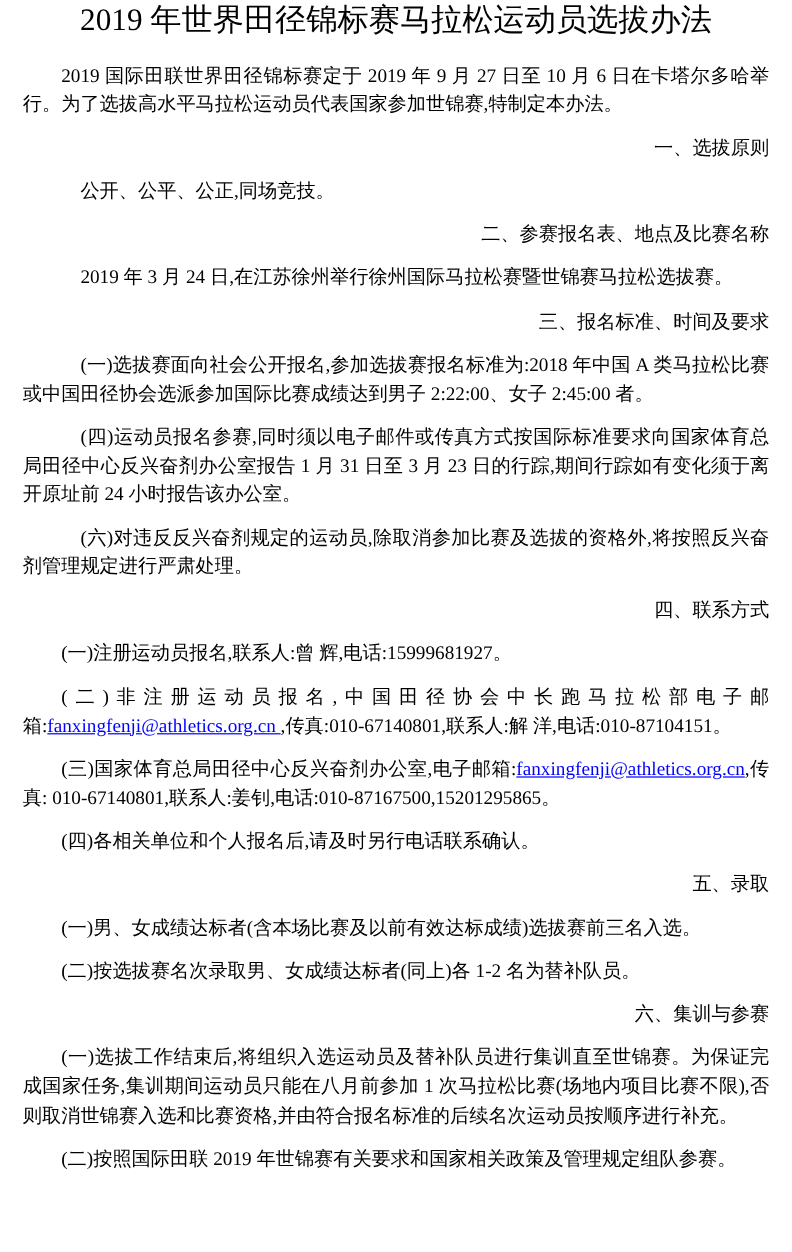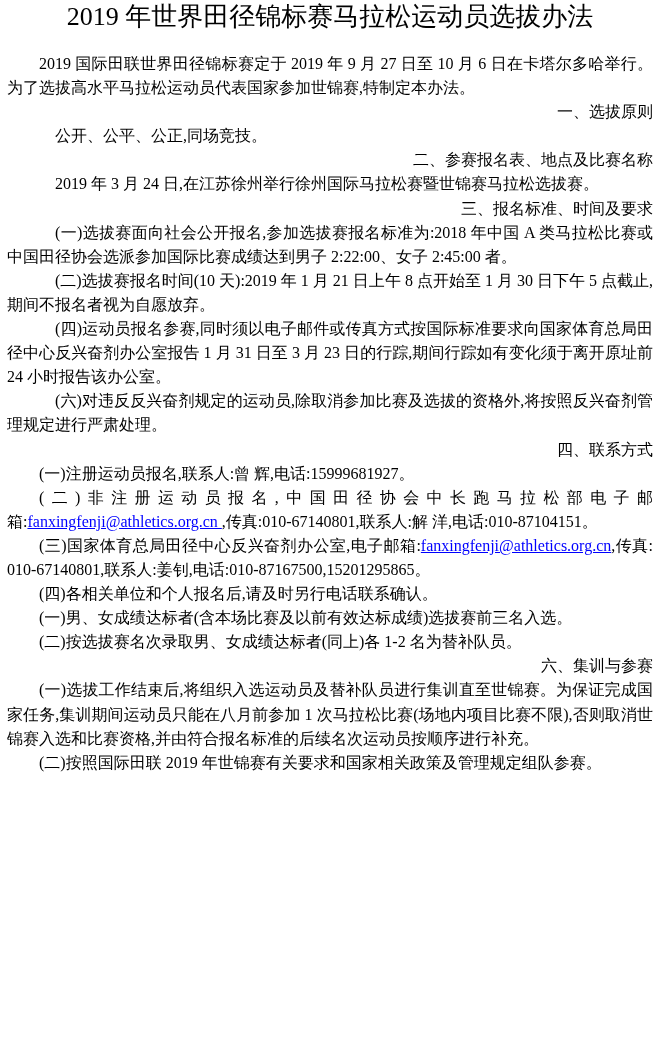--- a/index.html
+++ b/index.html
@@ -19,21 +19,21 @@
     padding: 3px 7px 0 7px;
   }
   .doc-title {
     font-size: 26px;
     font-weight: normal;
     text-align: center;
     line-height: 27px;
     margin: 0 0 22px 0;
   }
   .block {
-    margin: 0;
+    margin: 12px;
     line-height: 24.1px;
     text-align: justify;
   }
   .block.heading {
     font-family: "Liberation Sans", "DejaVu Sans", sans-serif;
     font-weight: normal;
     text-align: right;
   }
   .ind2 { text-indent: 32px; }
   .ind3 { text-indent: 48px; }
@@ -48,27 +48,27 @@
 <div class="doc">
   <h1 class="doc-title">2019 年世界田径锦标赛马拉松运动员选拔办法</h1>
   <div id="doc-body">
       <p class="block ind2"><span>2019 国际田联世界田径锦标赛定于 2019 年 9 月 27 日至 10 月 6 日在卡塔尔多哈举行。为了选拔高水平马拉松运动员代表国家参加世锦赛,特制定本办法。</span></p>
       <p class="block heading ind2"><span>一、选拔原则</span></p>
       <p class="block ind3"><span>公开、公平、公正,同场竞技。</span></p>
       <p class="block heading ind3"><span>二、参赛报名表、地点及比赛名称</span></p>
       <p class="block ind3"><span>2019 年 3 月 24 日,在江苏徐州举行徐州国际马拉松赛暨世锦赛马拉松选拔赛。</span></p>
       <p class="block heading ind3"><span>三、报名标准、时间及要求</span></p>
       <p class="block ind3"><span>(一)选拔赛面向社会公开报名,参加选拔赛报名标准为:2018 年中国 A 类马拉松比赛或中国田径协会选派参加国际比赛成绩达到男子 2:22:00、女子 2:45:00 者。</span></p>
-      <p class="block ind3"><span>(二)选拔赛报名时间(10 天):2019 年 1 月 21 日上午 8 点开始至 1 月 30 日下午 5 点截止,期间不报名者视为自愿放弃。</span></p>
       <p class="block ind3"><span>(四)运动员报名参赛,同时须以电子邮件或传真方式按国际标准要求向国家体育总局田径中心反兴奋剂办公室报告 1 月 31 日至 3 月 23 日的行踪,期间行踪如有变化须于离开原址前 24 小时报告该办公室。</span></p>
       <p class="block ind3"><span>(六)对违反反兴奋剂规定的运动员,除取消参加比赛及选拔的资格外,将按照反兴奋剂管理规定进行严肃处理。</span></p>
       <p class="block heading ind3"><span>四、联系方式</span></p>
       <p class="block ind2"><span>(一)注册运动员报名,联系人:曾 辉,电话:15999681927。</span></p>
       <p class="block ind2"><span>(二)非注册运动员报名,中国田径协会中长跑马拉松部电子邮箱:</span><a class="email-link" href="#">fanxingfenji@athletics.org.cn </a><span>,传真:010-67140801,联系人:解 洋,电话:010-87104151。</span></p>
       <p class="block ind2"><span>(三)国家体育总局田径中心反兴奋剂办公室,电子邮箱:</span><a class="email-link" href="#">fanxingfenji@athletics.org.cn</a><span>,传真: 010-67140801,联系人:姜钊,电话:010-87167500,15201295865。</span></p>
       <p class="block ind2"><span>(四)各相关单位和个人报名后,请及时另行电话联系确认。</span></p>
+      <p class="block heading ind3"><span>五、录取</span></p>
       <p class="block ind2"><span>(一)男、女成绩达标者(含本场比赛及以前有效达标成绩)选拔赛前三名入选。</span></p>
       <p class="block ind2"><span>(二)按选拔赛名次录取男、女成绩达标者(同上)各 1-2 名为替补队员。</span></p>
       <p class="block heading ind2"><span>六、集训与参赛</span></p>
       <p class="block ind2"><span>(一)选拔工作结束后,将组织入选运动员及替补队员进行集训直至世锦赛。为保证完成国家任务,集训期间运动员只能在八月前参加 1 次马拉松比赛(场地内项目比赛不限),否则取消世锦赛入选和比赛资格,并由符合报名标准的后续名次运动员按顺序进行补充。</span></p>
       <p class="block ind2"><span>(二)按照国际田联 2019 年世锦赛有关要求和国家相关政策及管理规定组队参赛。</span></p>
     </div>
 </div>
 
 </body></html>

